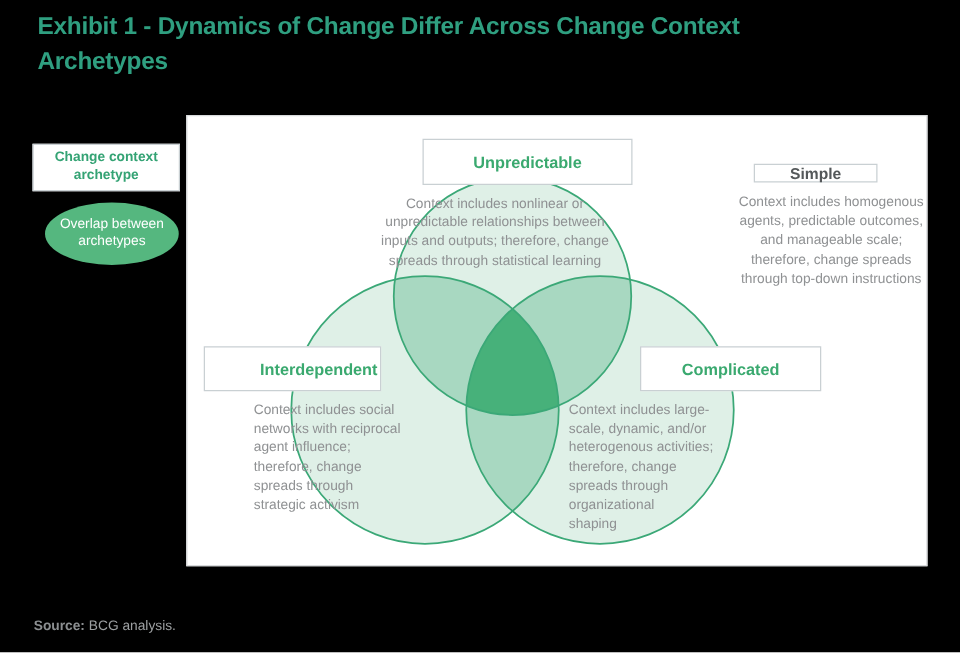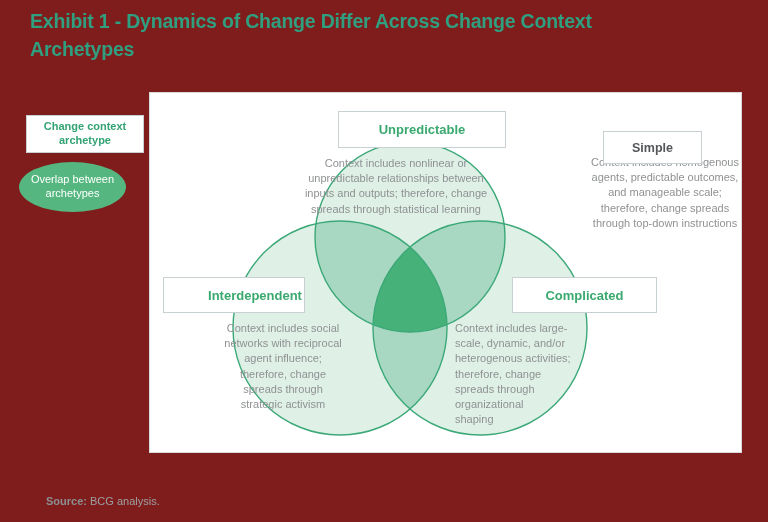--- a/index.html
+++ b/index.html
@@ -10,55 +10,55 @@
     --panel-border:#d8dadc;
     --single:#dff0e7;
     --double:#a8d8c1;
     --triple:#47b17a;
     --stroke:#3ba877;
     --ellipse:#55b77f;
   }
   *{margin:0;padding:0;box-sizing:border-box;}
   html,body{width:768px;height:522px;background:#ffffff;overflow:hidden;
     font-family:"Liberation Sans", sans-serif;}
-  .stage{position:relative;width:768px;height:522px;background:#7f1d1d;}
+  .stage{position:relative;width:768px;height:522px;background:#000000;}
 
   .title{position:absolute;left:30px;top:8px;width:650px;
     font-size:19.5px;font-weight:600;line-height:1.42;color:var(--title-green);
     letter-spacing:-0.2px;white-space:pre-line;}
 
   .legend-box{position:absolute;left:26px;top:115px;width:118px;height:38px;
     border:1px solid var(--box-border);background:#fff;display:flex;
     align-items:center;justify-content:center;text-align:center;
     font-size:11px;font-weight:700;color:#34a374;line-height:1.25;padding:12px 6px;}
-  .legend-ellipse{position:absolute;left:19px;top:162px;width:107px;height:50px;
+  .legend-ellipse{position:absolute;left:36px;top:162px;width:107px;height:50px;
     background:var(--ellipse);border-radius:50%;display:flex;align-items:center;
     justify-content:center;text-align:center;color:#fff;font-size:11px;
     line-height:1.25;padding:4px 8px;}
 
   .panel{position:absolute;left:149px;top:92px;width:593px;height:361px;
     background:#fff;border:1.5px solid var(--panel-border);}
   .venn-svg{position:absolute;left:149px;top:92px;width:593px;height:361px;}
 
   .circle-label{position:absolute;background:#fff;border:1px solid var(--box-border);
     display:flex;align-items:center;justify-content:center;text-align:center;
     font-size:13px;font-weight:700;color:var(--label-green);z-index:5;}
   .lbl-unpredictable{left:338px;top:111px;width:168px;height:37px;}
   .lbl-interdependent{left:163px;top:277px;width:142px;height:36px;padding-left:42px;}
   .lbl-complicated{left:512px;top:277px;width:145px;height:36px;}
-  .lbl-simple{left:603px;top:131px;width:99px;height:33px;color:#54585a;font-size:12.5px;}
+  .lbl-simple{left:603px;top:131px;width:99px;height:15px;color:#54585a;font-size:12.5px;}
 
   .desc{position:absolute;font-size:11px;line-height:1.38;color:var(--body-gray);
     white-space:pre-line;z-index:4;}
   .desc-unpredictable{left:266px;top:156px;width:260px;text-align:center;}
   .desc-simple{left:573px;top:155px;width:184px;text-align:center;}
-  .desc-interdependent{left:203px;top:321px;width:160px;text-align:center;}
+  .desc-interdependent{left:203px;top:321px;width:160px;text-align:left;}
   .desc-complicated{left:455px;top:321px;width:180px;text-align:left;}
 
-  .source{position:absolute;left:46px;top:495px;font-size:11px;color:#9da0a2;}
+  .source{position:absolute;left:27px;top:495px;font-size:11px;color:#9da0a2;}
   .source b{font-weight:700;color:#8c8f91;}
 </style>
 </head>
 <body>
 
 <div class="stage">
 
   <div class="title">Exhibit 1 - Dynamics of Change Differ Across Change Context
 Archetypes</div>
 

